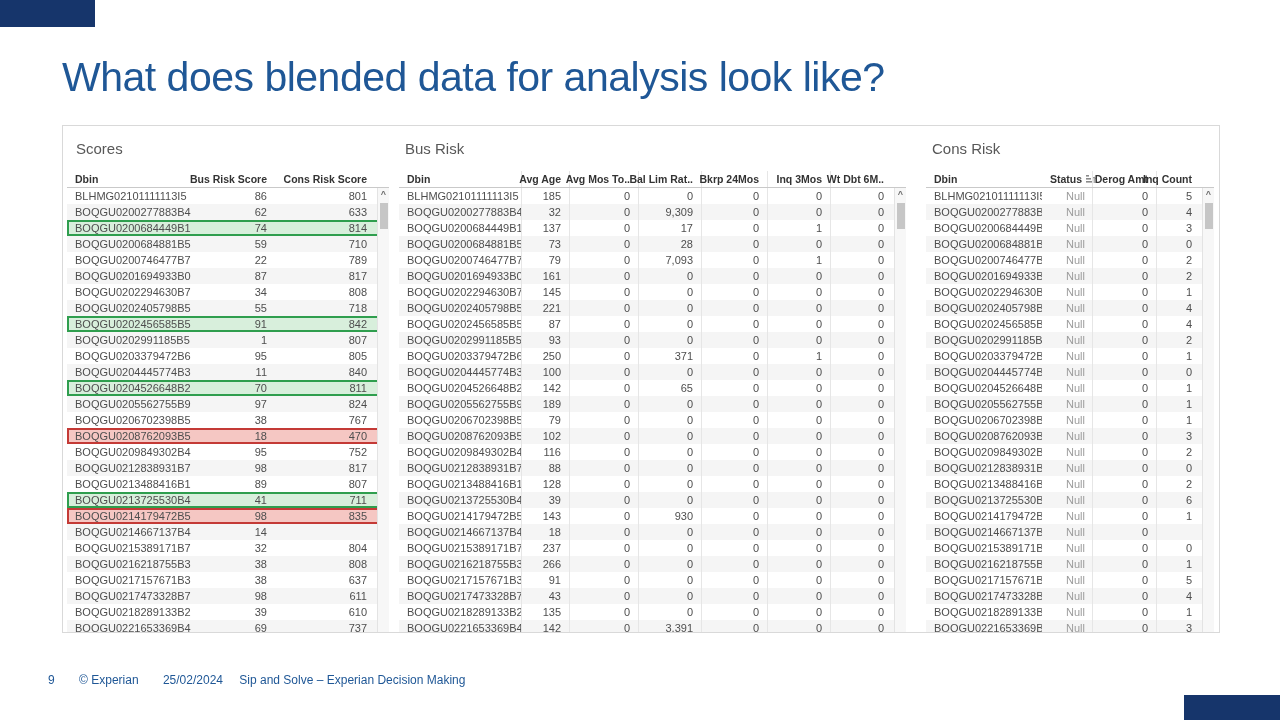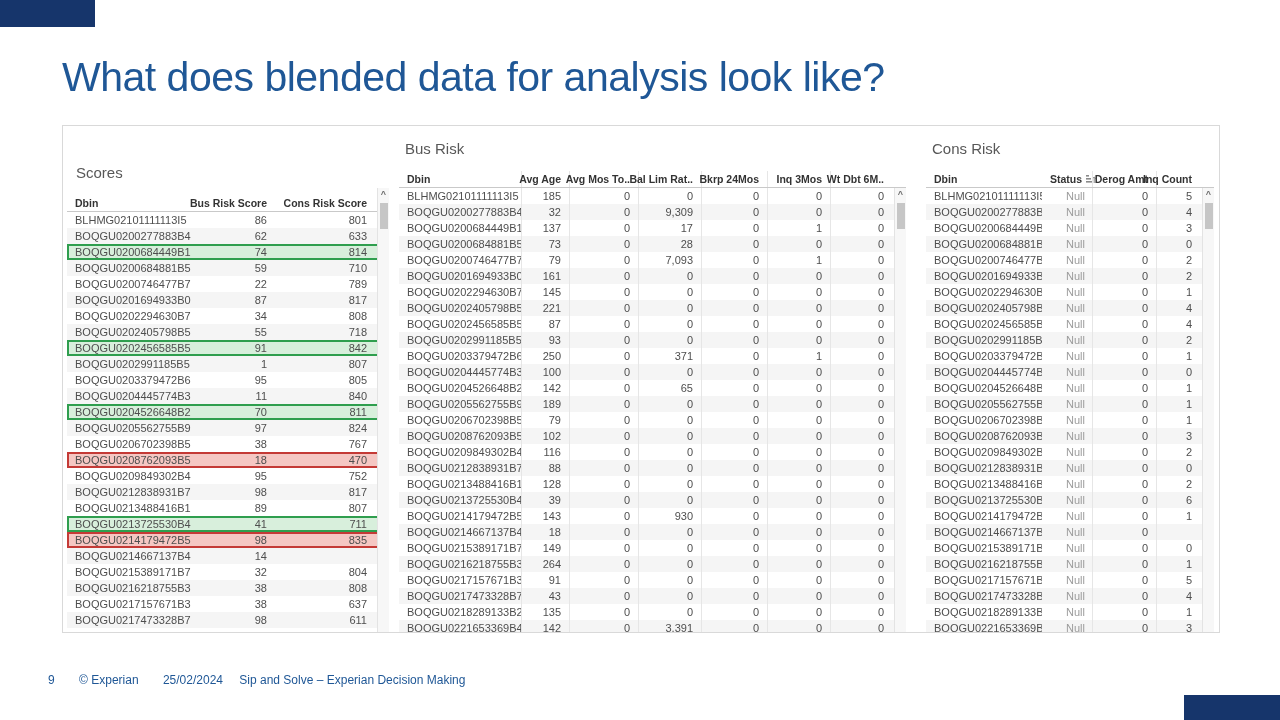--- a/index.html
+++ b/index.html
@@ -16,21 +16,21 @@
 
   .panel { position:absolute; left:62px; top:125px; width:1158px; height:508px;
            background:#fff; border:1px solid #D9D9D9; overflow:hidden; }
 
   .tbl { position:absolute; top:14px; height:492px; }
   .tbl-scores { left:4px;   width:322px; }
   .tbl-bus    { left:336px; width:507px; }
   .tbl-cons   { left:863px; width:288px; }
 
   .tbl-title { font-size:15px; color:#585858; height:18px; line-height:18px; margin-bottom:13px; }
-  .tbl-scores .tbl-title { margin-left:9px;margin-top:24px; }
+  .tbl-scores .tbl-title { margin-left:9px; }
   .tbl-bus .tbl-title, .tbl-cons .tbl-title { margin-left:6px; }
 
   .thead { display:flex; height:17px; border-bottom:1px solid #C9C9C9; }
   .hcell { font-size:10.5px; font-weight:700; color:#333; line-height:16px; white-space:nowrap;
            display:flex; align-items:center; overflow:visible; }
   .hcell.r { justify-content:flex-end; padding-right:8px; }
   .hcell.l { padding-left:8px; }
   .hcell .sort-ic { margin-left:4px; flex:0 0 auto; }
 
   .tbody { height:444px; overflow:hidden; }
@@ -450,30 +450,30 @@
             <div class="tcell l" style="width: 122px;">BOQGU0214667137B4</div>
             <div class="tcell r divl" style="width: 48px;">18</div>
             <div class="tcell r divl" style="width: 69px;">0</div>
             <div class="tcell r divl" style="width: 63px;">0</div>
             <div class="tcell r divl" style="width: 66px;">0</div>
             <div class="tcell r divl" style="width: 63px;">0</div>
             <div class="tcell r divl" style="width: 62px;">0</div>
           </div>
           <div class="trow">
             <div class="tcell l" style="width: 122px;">BOQGU0215389171B7</div>
-            <div class="tcell r divl" style="width: 48px;">149</div>
+            <div class="tcell r divl" style="width: 48px;">237</div>
             <div class="tcell r divl" style="width: 69px;">0</div>
             <div class="tcell r divl" style="width: 63px;">0</div>
             <div class="tcell r divl" style="width: 66px;">0</div>
             <div class="tcell r divl" style="width: 63px;">0</div>
             <div class="tcell r divl" style="width: 62px;">0</div>
           </div>
           <div class="trow">
             <div class="tcell l" style="width: 122px;">BOQGU0216218755B3</div>
-            <div class="tcell r divl" style="width: 48px;">264</div>
+            <div class="tcell r divl" style="width: 48px;">266</div>
             <div class="tcell r divl" style="width: 69px;">0</div>
             <div class="tcell r divl" style="width: 63px;">0</div>
             <div class="tcell r divl" style="width: 66px;">0</div>
             <div class="tcell r divl" style="width: 63px;">0</div>
             <div class="tcell r divl" style="width: 62px;">0</div>
           </div>
           <div class="trow">
             <div class="tcell l" style="width: 122px;">BOQGU0217157671B3</div>
             <div class="tcell r divl" style="width: 48px;">91</div>
             <div class="tcell r divl" style="width: 69px;">0</div>

